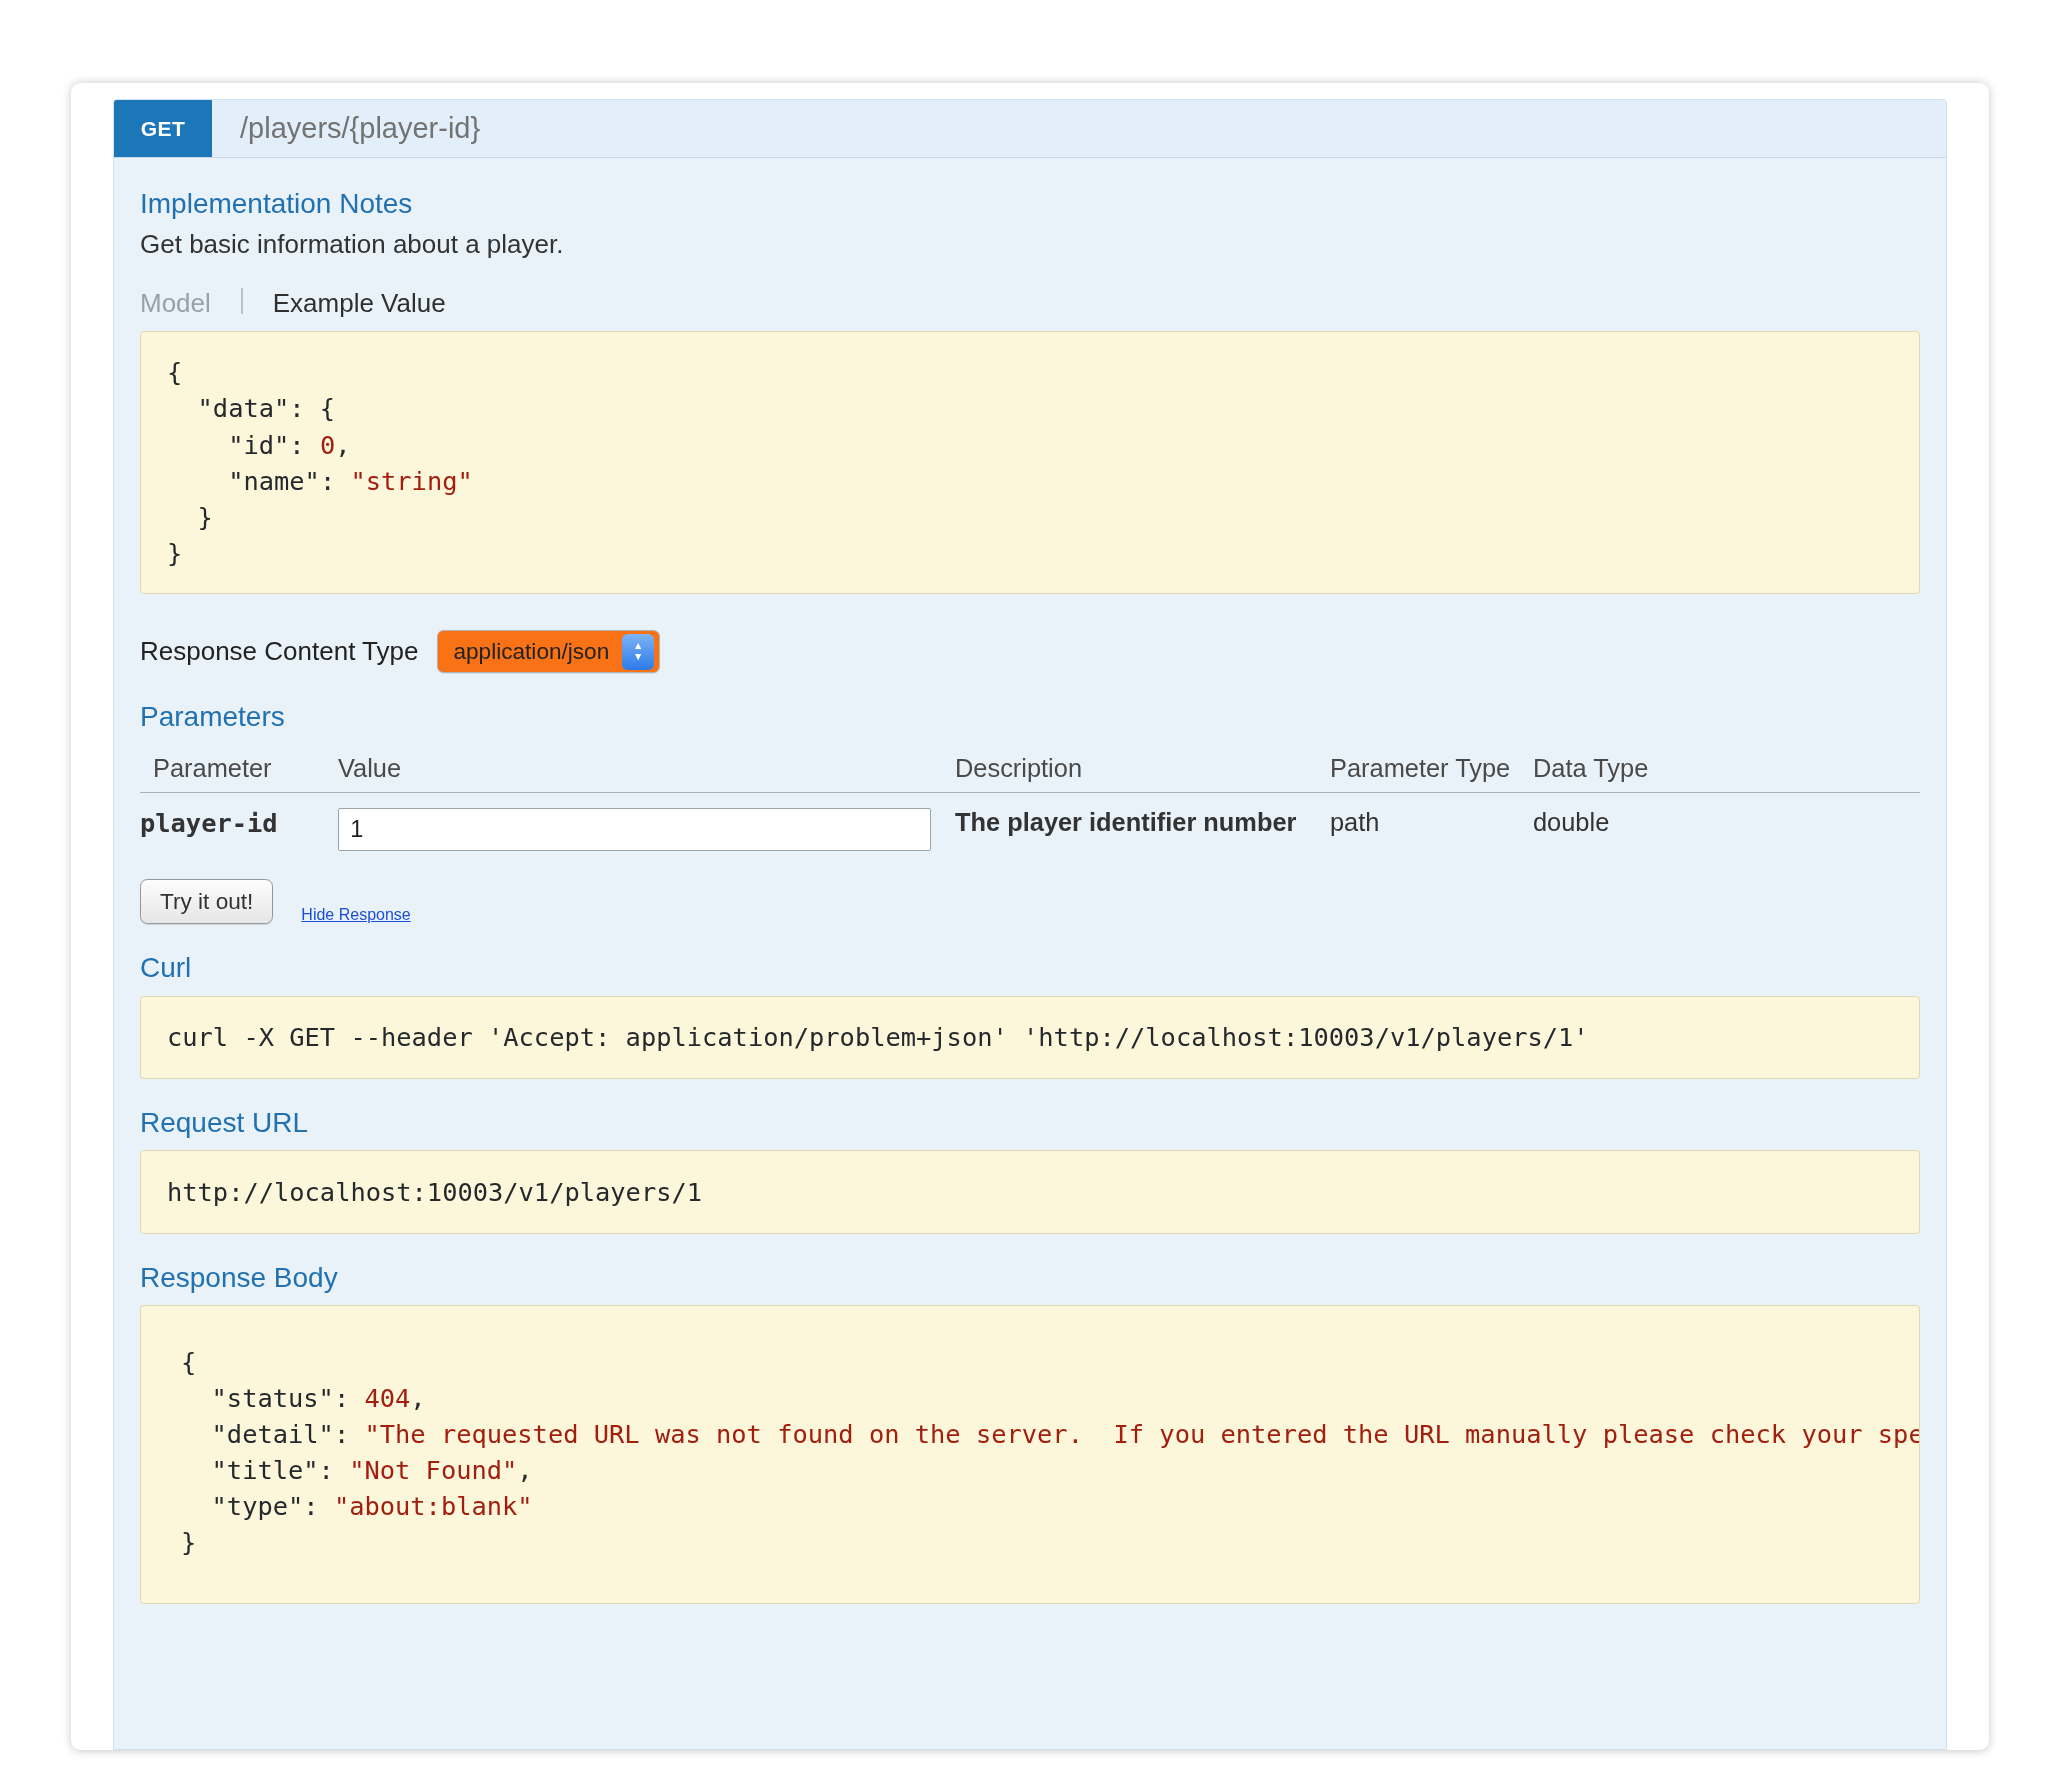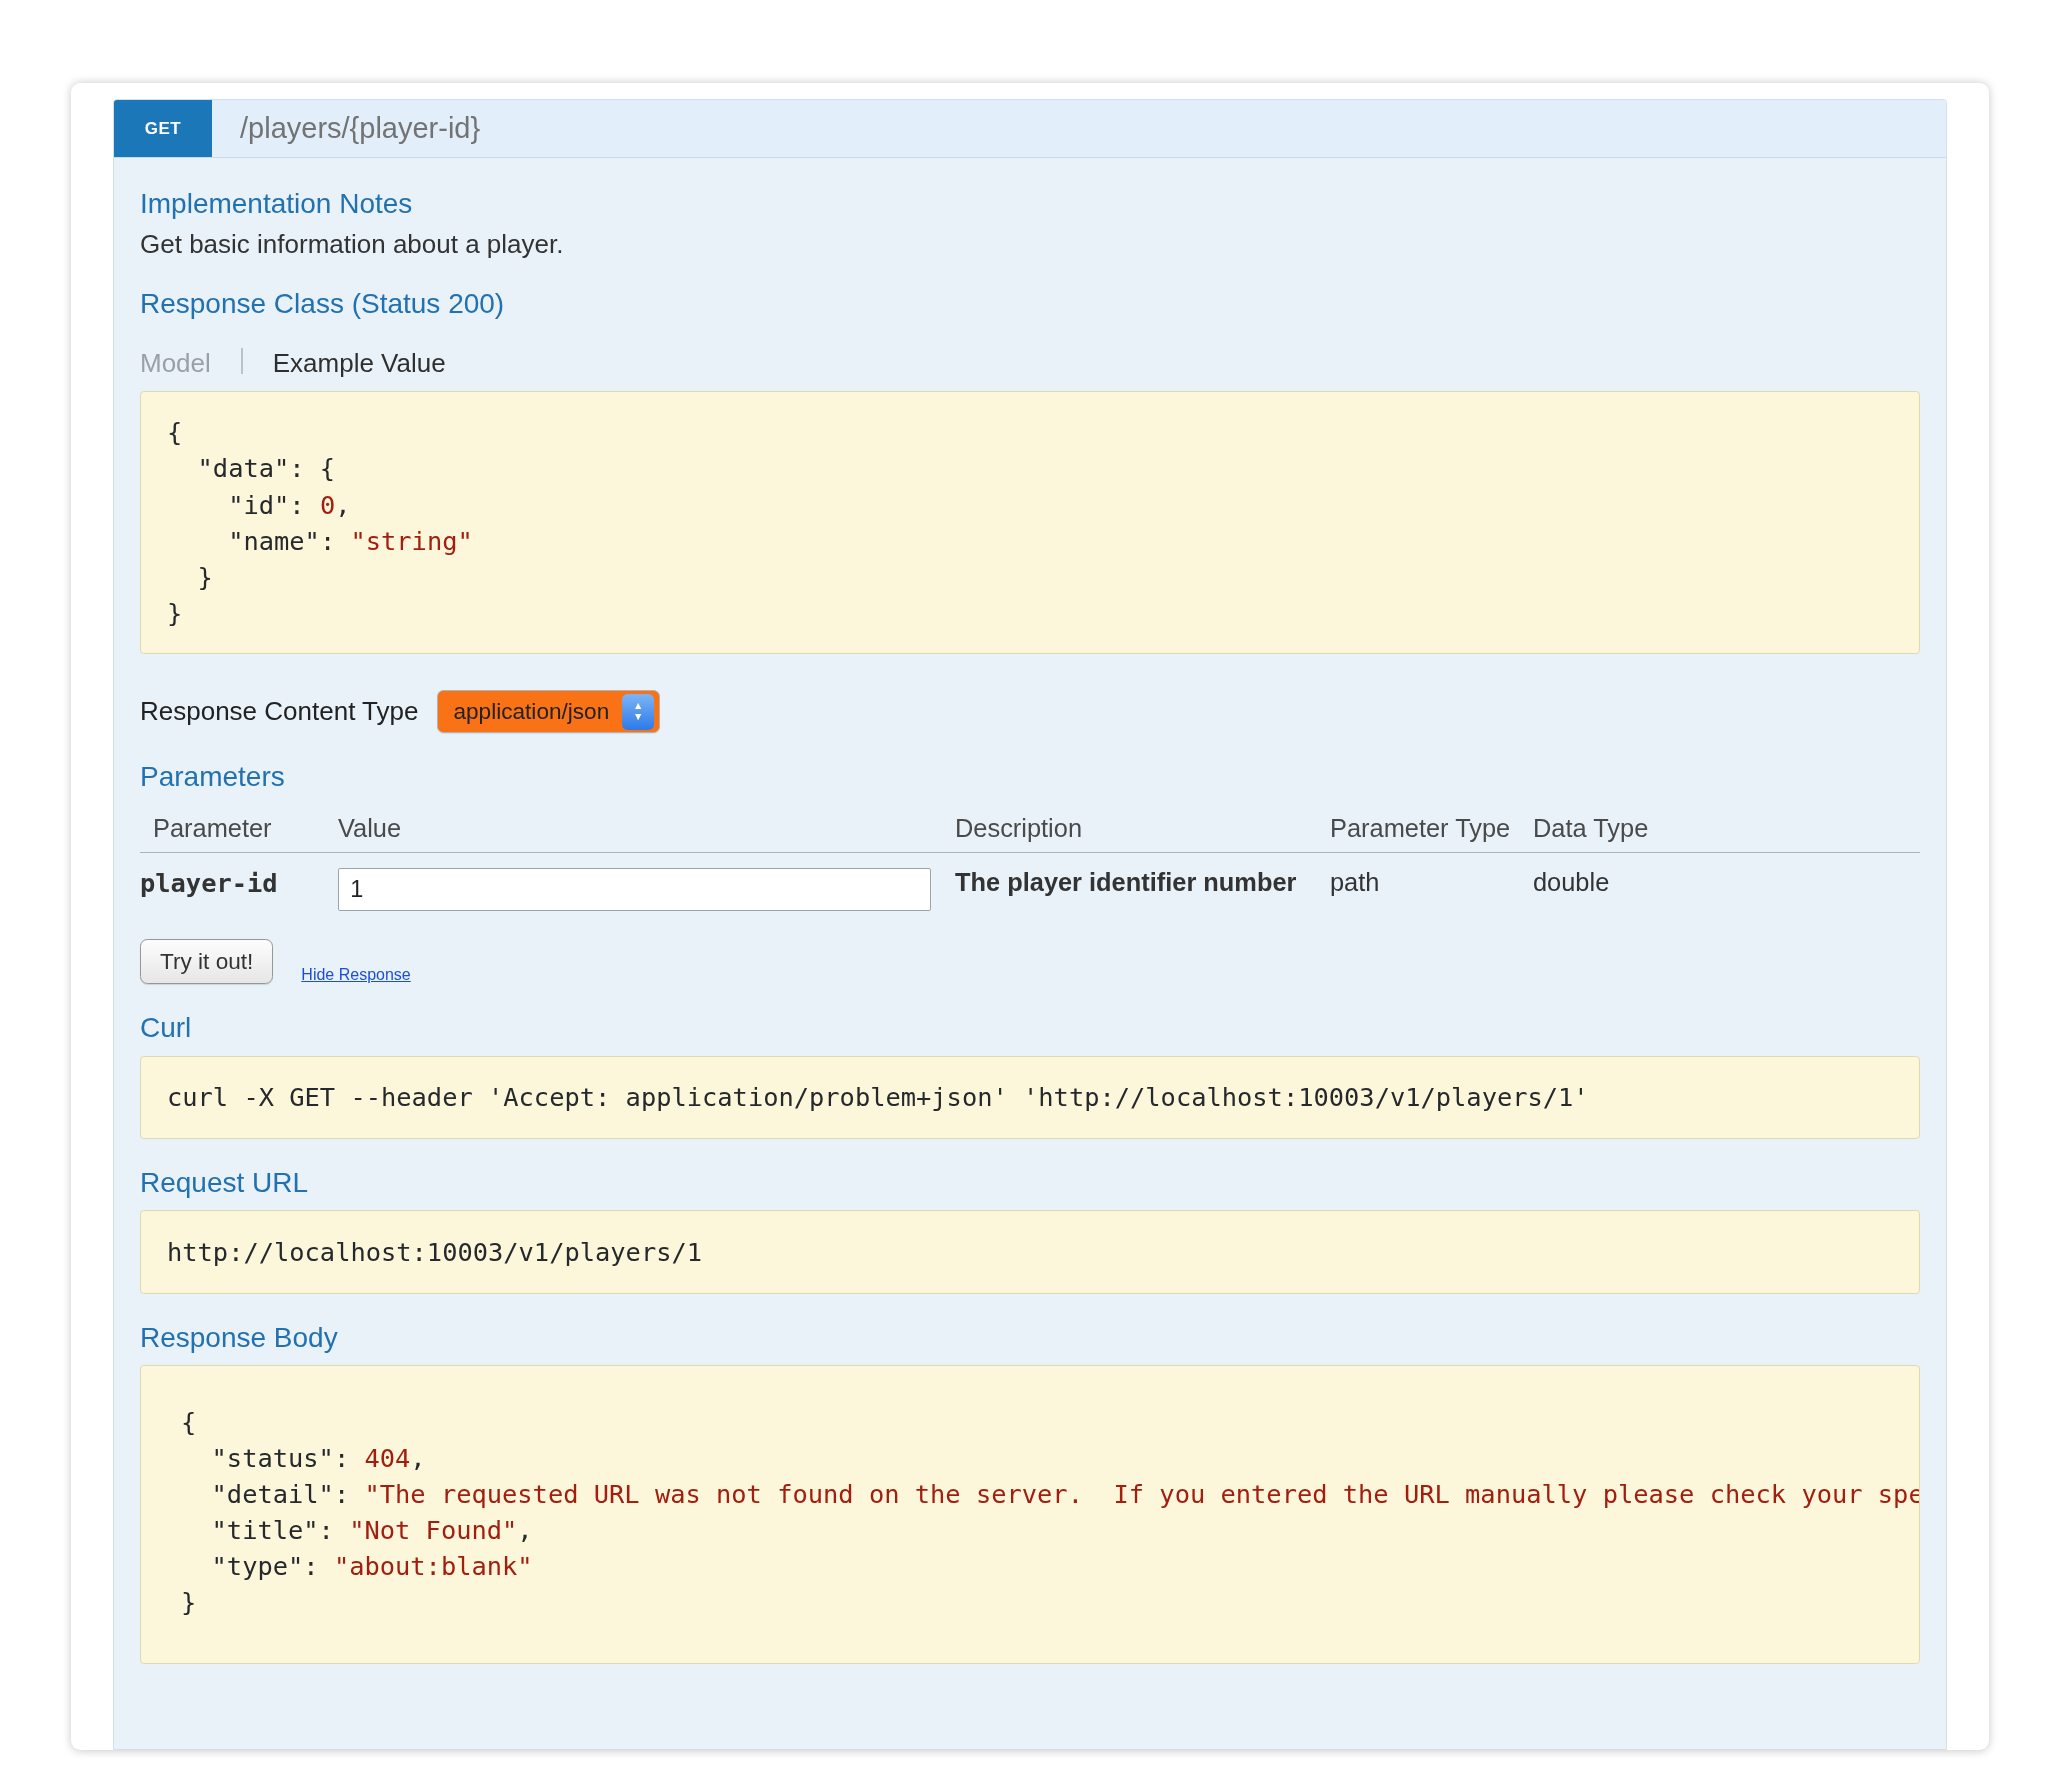--- a/index.html
+++ b/index.html
@@ -20,21 +20,21 @@
     flex:1; display:flex; flex-direction:column;
     border:0.9px solid #cfe0ee; border-radius:3.8px 3.8px 0 0; overflow:hidden;
   }
   .endpoint-header {
     height:58px; flex:0 0 58px; background:#e2eef9;
     border-bottom:0.9px solid #c8daea;
     display:flex; align-items:center;
   }
   .method-badge {
     width:98px; height:100%; background:#1c77b8; color:#fff;
-    font-weight:bold; font-size:17px; letter-spacing:0.5px;
+    font-weight:bold; font-size:21px; letter-spacing:0.5px;
     display:flex; align-items:center; justify-content:center;
   }
   .endpoint-path { margin-left:28px; font-size:29px; color:#737373; }
   .endpoint-body {
     flex:1; background:#e9f2f9; padding:7.5px 26px 0 26px; overflow:hidden;
   }
   h2.section {
     color:#2271b1; font-size:28px; font-weight:500; margin:28px 0 9.4px 0;
   }
   h2.first { margin-top:22.6px; }
@@ -108,21 +108,20 @@
     <div class="endpoint-header">
       <span class="method-badge">GET</span>
       <span class="endpoint-path">/players/{player-id}</span>
     </div>
 
     <div class="endpoint-body">
 
       <h2 class="section first">Implementation Notes</h2>
       <p class="body-text">Get basic information about a player.</p>
 
-      <h2 class="section">Response Class (Status 200)</h2>
 
       <div class="tabs">
         <span class="tab-inactive">Model</span>
         <span class="tab-divider"></span>
         <span class="tab-active">Example Value</span>
       </div>
 
       <div class="code-block">
           <div class="code-line"><span class="tok-p">{</span></div>
           <div class="code-line"><span class="tok-p">  </span><span class="tok-k">"data"</span><span class="tok-p">: {</span></div>

